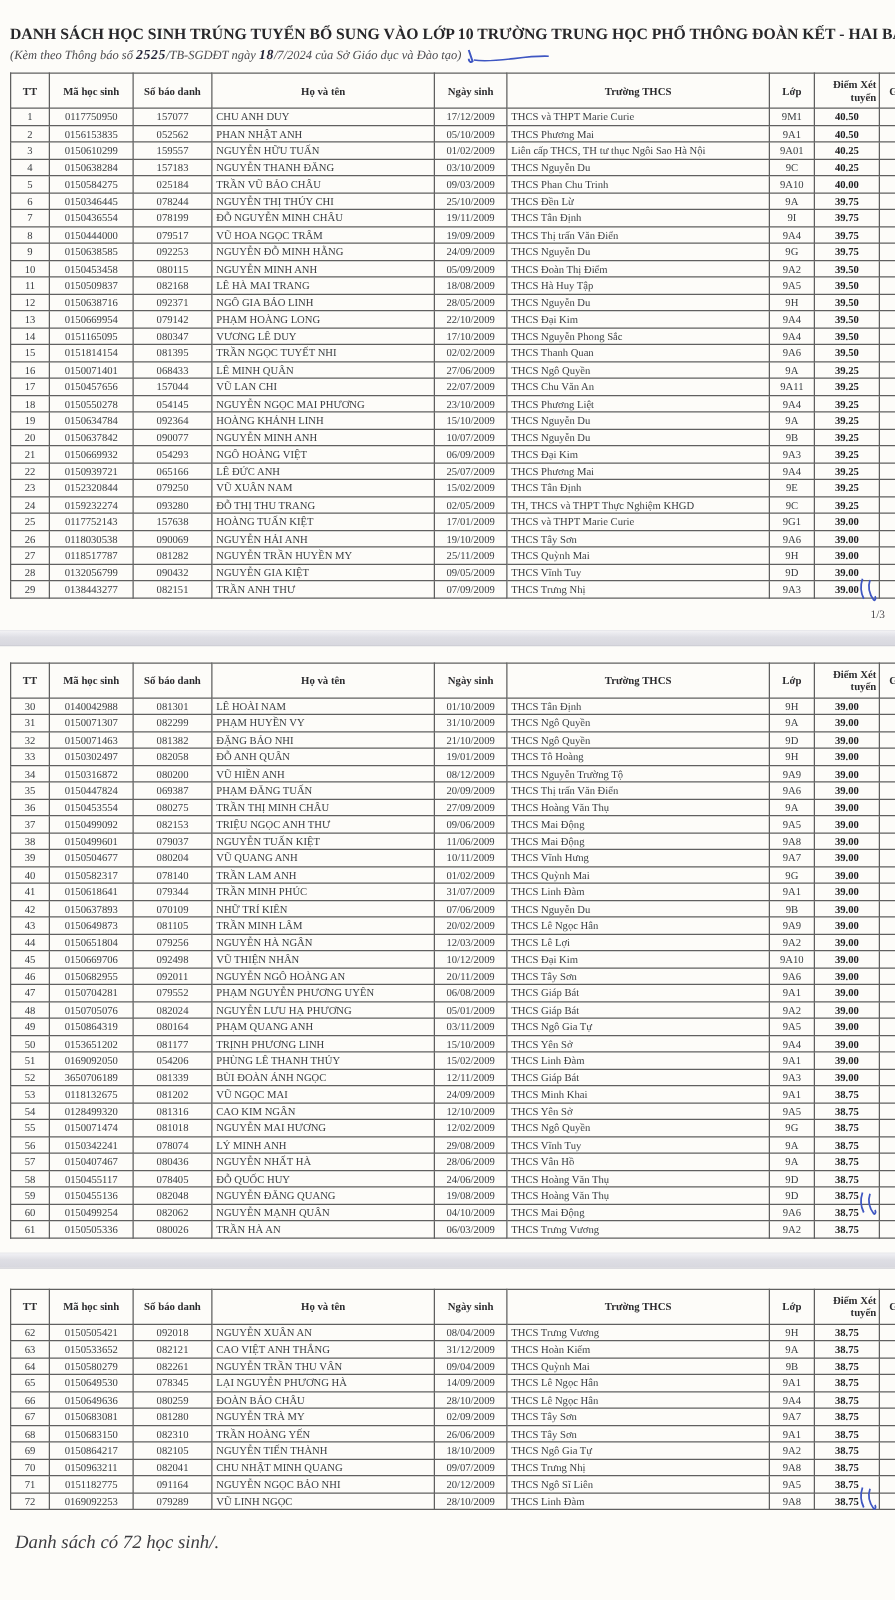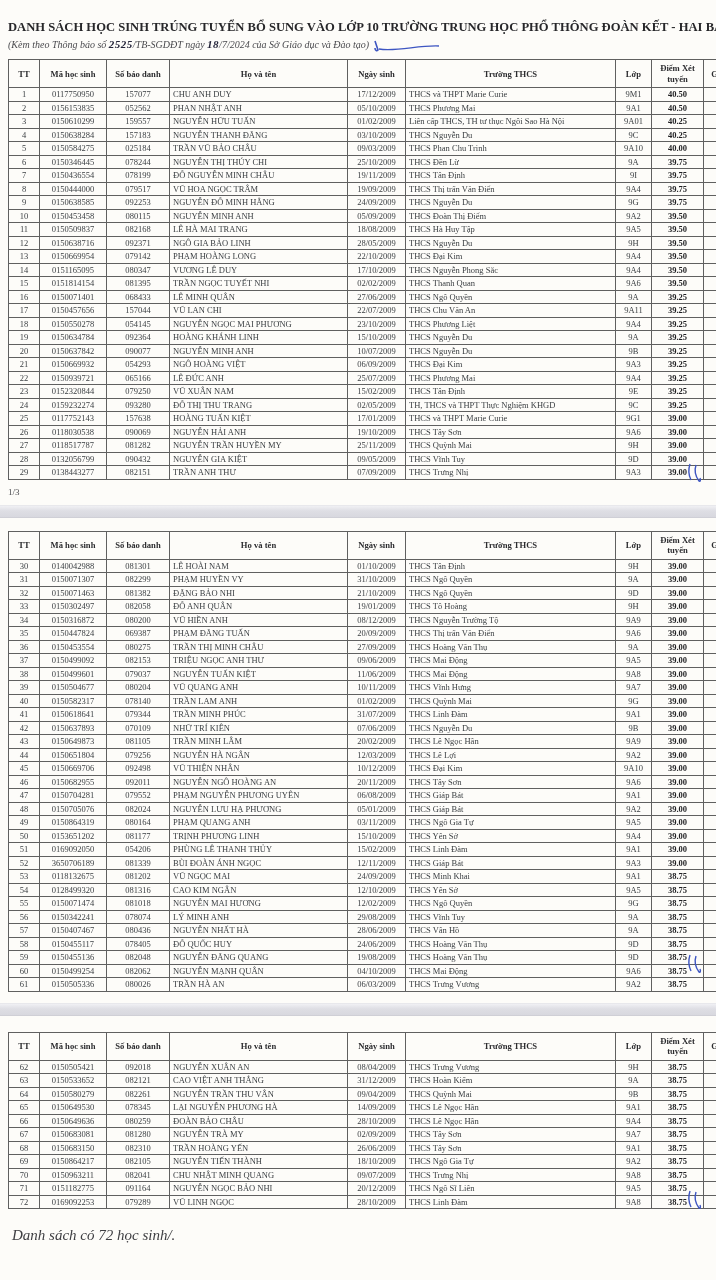--- a/index.html
+++ b/index.html
@@ -54,21 +54,21 @@
   th{
     font-size:8.6px;
     font-weight:bold;
     text-align:center;
     height:25px;
     line-height:1.2;
     padding:1px 2px;
     white-space:nowrap;
     color:#2c2c2f;
   }
-  th.wrap{white-space:normal;}
+  th.wrap{white-space:normal;text-align:right;}
   td{
     font-size:8.5px;
     height:12.5px;
     line-height:1;
     padding:0 2px;
     white-space:nowrap;
     text-align:center;
     color:#3c4044;
   }
   td.c3,td.c5{text-align:left;padding-left:3px;}
@@ -77,21 +77,21 @@
   .c1{width:62px;}
   .c2{width:58px;}
   .c3{width:173px;}
   .c4{width:53px;}
   .c5{width:205px;}
   .c6{width:31px;}
   .c7{width:47px;}
   .c8{width:40px;}
   .pagenum{
     margin-top:7px;
-    text-align:left;
+    text-align:right;
     font-size:9px;
     color:#4a4a4e;
   }
   .sep{
     height:11px;
     margin:8px 0 13px;
     background:linear-gradient(#f0f0f4,#dedee4 45%,#d8d8df);
     border-top:1px solid #e8e8ec;
     border-bottom:1px solid #cfcfd6;
   }

